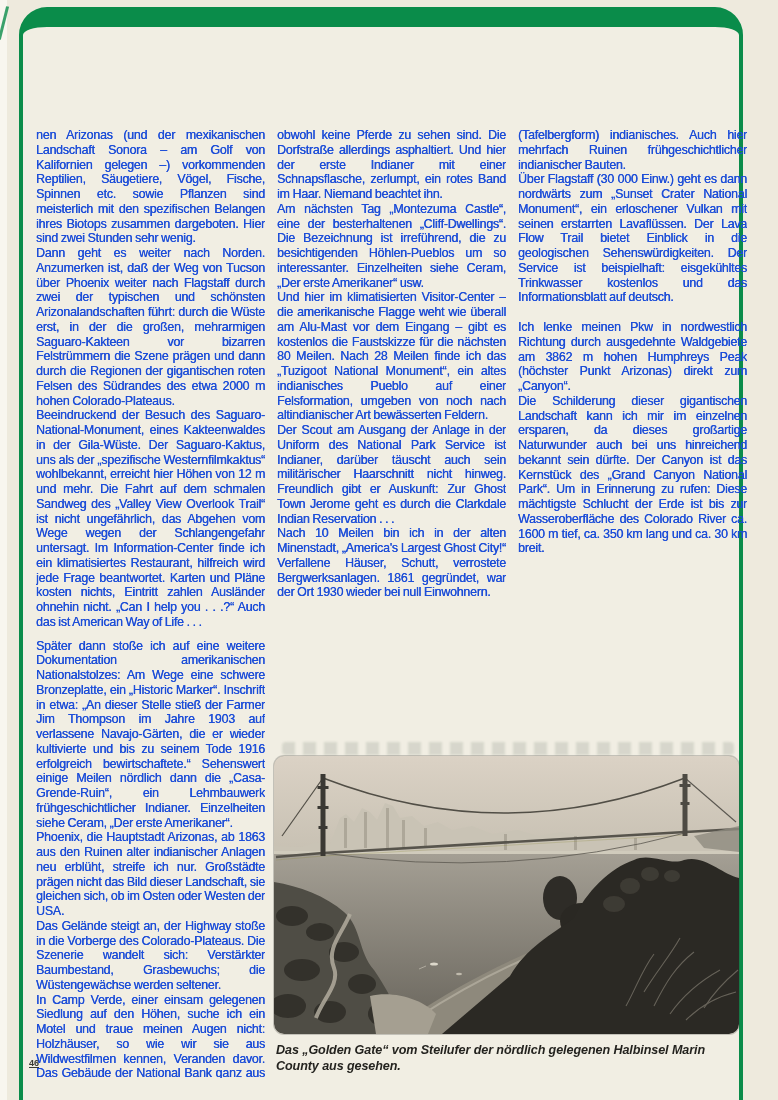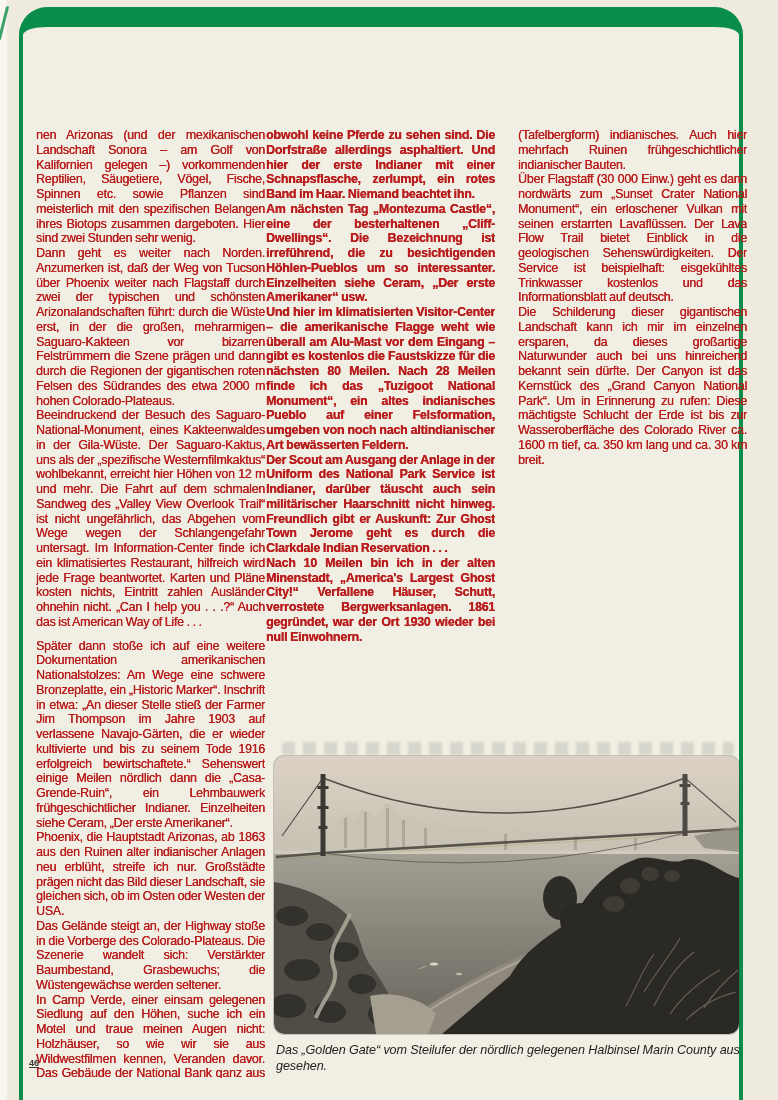--- a/index.html
+++ b/index.html
@@ -16,46 +16,46 @@
   .frame{
     position:absolute;left:19px;top:7px;width:724px;height:1180px;
     box-sizing:border-box;
     border:4px solid #0a8c4a;border-top-width:20px;
     border-radius:28px;
     background:#f1eee3;
   }
   .content{position:absolute;top:0;left:0;}
   .col{
     position:absolute;top:128px;width:229px;height:950px;overflow:hidden;
-    font-size:12.4px;line-height:14.75px;color:#b91c1c;
+    font-size:12.4px;line-height:14.75px;color:#1d4ed8;
     letter-spacing:-0.2px;word-spacing:-0.5px;
     font-weight:500;text-shadow:0.3px 0 0 currentColor;
   }
   #col1{left:36px;}
-  #col2{left:266px;font-weight:bold;}
+  #col2{left:277px;}
   #col3{left:518px;height:600px;}
   .col p{margin:0;text-align:justify;}
   .col p.gap-small{margin-top:9px;}
   .col p.gap-line{margin-top:15px;}
   
   .smudge{
     position:absolute;left:282px;top:742px;width:452px;height:13px;
     background:repeating-linear-gradient(90deg,rgba(125,135,122,.22) 0 13px,transparent 13px 21px);
     filter:blur(1.3px);border-radius:4px;
   }
   .photo-figure{position:absolute;left:274px;top:756px;width:466px;}
   .photo{
     width:465px;height:278px;border-radius:10px;overflow:hidden;
     box-shadow:0 0 0 1px rgba(60,60,55,.25);
     background:#b9b4a8;
   }
   .caption{
     margin:9px 2px 0 2px;width:470px;
     font-size:12.6px;line-height:15.5px;
-    font-style:italic;font-weight:normal;color:#24231f;
+    font-style:italic;font-weight:bold;color:#24231f;
     letter-spacing:-0.1px;
   }
   .page-number{
     position:absolute;left:29px;top:1058px;
     font-size:9px;font-weight:bold;color:#3a3933;text-decoration:underline;
   }
 </style>
 </head>
 <body>
 
@@ -77,20 +77,21 @@
     <section class="col" id="col2">
         <p>obwohl keine Pferde zu sehen sind. Die Dorfstraße allerdings asphaltiert. Und hier der erste Indianer mit einer Schnapsflasche, zerlumpt, ein rotes Band im Haar. Niemand beachtet ihn.</p>
         <p>Am nächsten Tag „Montezuma Castle“, eine der besterhaltenen „Cliff-Dwellings“. Die Bezeichnung ist irreführend, die zu besichtigenden Höhlen-Pueblos um so interessanter. Einzelheiten siehe Ceram, „Der erste Amerikaner“ usw.</p>
         <p>Und hier im klimatisierten Visitor-Center – die amerikanische Flagge weht wie überall am Alu-Mast vor dem Eingang – gibt es kostenlos die Faustskizze für die nächsten 80 Meilen. Nach 28 Meilen finde ich das „Tuzigoot National Monument“, ein altes indianisches Pueblo auf einer Felsformation, umgeben von noch nach altindianischer Art bewässerten Feldern.</p>
         <p>Der Scout am Ausgang der Anlage in der Uniform des National Park Service ist Indianer, darüber täuscht auch sein militärischer Haarschnitt nicht hinweg. Freundlich gibt er Auskunft: Zur Ghost Town Jerome geht es durch die Clarkdale Indian Reservation . . .</p>
         <p>Nach 10 Meilen bin ich in der alten Minenstadt, „America's Largest Ghost City!“ Verfallene Häuser, Schutt, verrostete Bergwerksanlagen. 1861 gegründet, war der Ort 1930 wieder bei null Einwohnern.</p>
       </section>
     <section class="col" id="col3">
         <p>(Tafelbergform) indianisches. Auch hier mehrfach Ruinen frühgeschichtlicher indianischer Bauten.</p>
         <p>Über Flagstaff (30 000 Einw.) geht es dann nordwärts zum „Sunset Crater National Monument“, ein erloschener Vulkan mit seinen erstarrten Lavaflüssen. Der Lava Flow Trail bietet Einblick in die geologischen Sehenswürdigkeiten. Der Service ist beispielhaft: eisgekühltes Trinkwasser kostenlos und das Informationsblatt auf deutsch.</p>
+        <p class="gap-line">Ich lenke meinen Pkw in nordwestlich Richtung durch ausgedehnte Waldgebiete am 3862 m hohen Humphreys Peak (höchster Punkt Arizonas) direkt zum „Canyon“.</p>
         <p>Die Schilderung dieser gigantischen Landschaft kann ich mir im einzelnen ersparen, da dieses großartige Naturwunder auch bei uns hinreichend bekannt sein dürfte. Der Canyon ist das Kernstück des „Grand Canyon National Park“. Um in Erinnerung zu rufen: Diese mächtigste Schlucht der Erde ist bis zur Wasseroberfläche des Colorado River ca. 1600 m tief, ca. 350 km lang und ca. 30 km breit.</p>
       </section>
   </main>
 
   <div class="smudge"></div>
 
   <figure class="photo-figure" style="margin:0;">
     <div class="photo">
       <svg viewBox="0 0 465 278" width="465" height="278">
         <defs>

